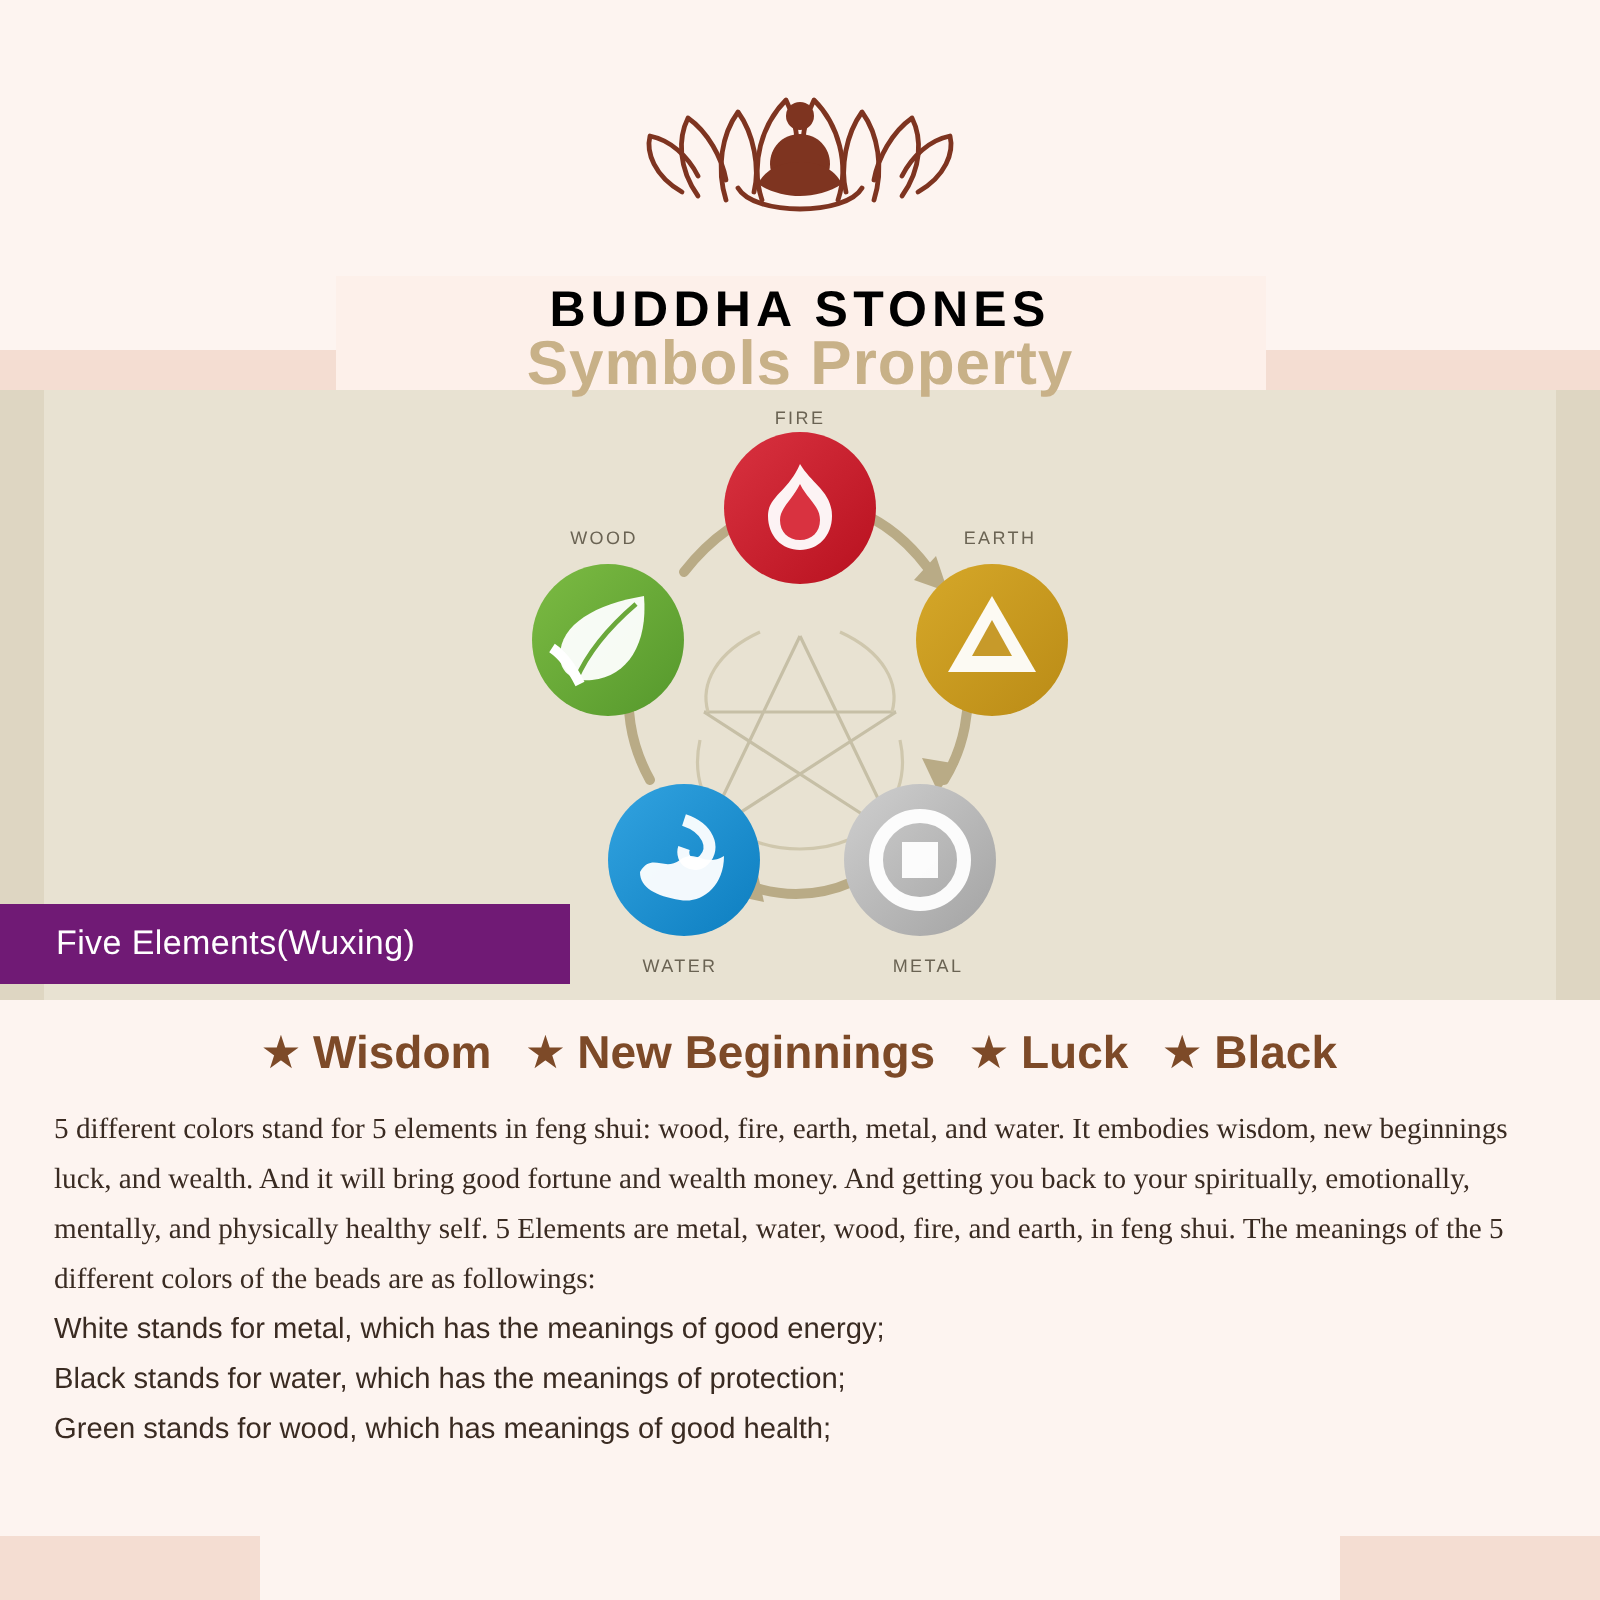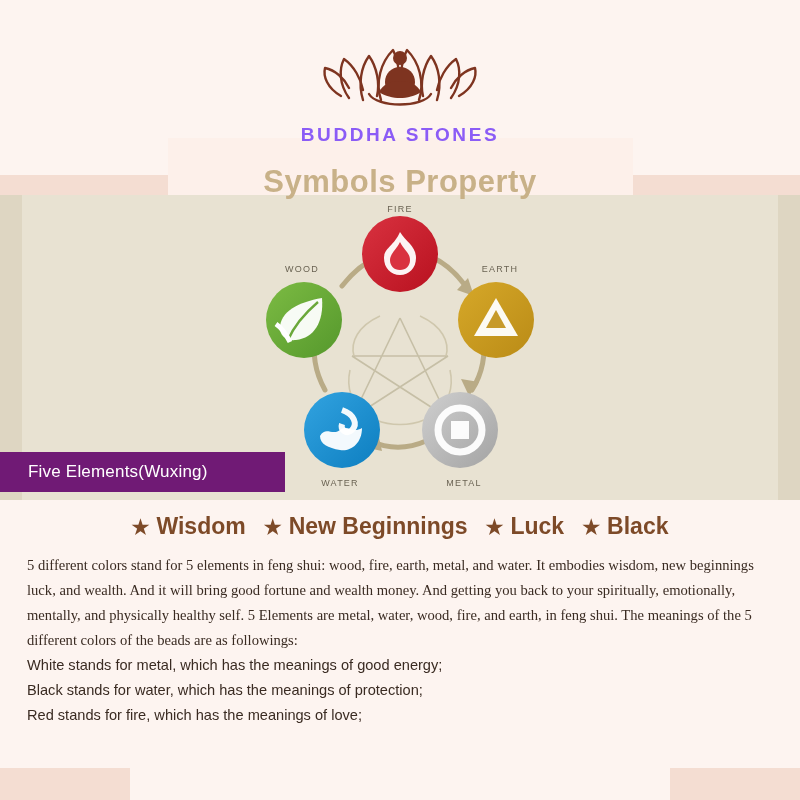--- a/index.html
+++ b/index.html
@@ -101,24 +101,24 @@
 
   
   .logo-wrap {
     position: absolute; left: 0; top: 22px;
     width: 800px; height: 118px;
     display: flex; flex-direction: column;
     align-items: center; justify-content: flex-start;
     z-index: 6;
   }
   .brand-name {
-    margin-top: 6px;
-    font-size: 19px;
+    margin-top: 22px;
+    font-size: 25px;
     letter-spacing: 2.6px;
-    color: #8b5cf6;
+    color: #000000;
     font-weight: bold;
   }
 
   
   .headline {
     position: absolute; left: 0; top: 148px;
     width: 800px;
     text-align: center;
     font-size: 31px;
     font-weight: bold;
@@ -329,16 +329,16 @@
     <div class="benefit">
       <span class="star">★</span>
       <span>Black</span>
     </div>
   </div>
 
   <div class="copy">
     <p class="intro">5 different colors stand for 5 elements in feng shui: wood, fire, earth, metal, and water. It embodies wisdom, new beginnings luck, and wealth. And it will bring good fortune and wealth money. And getting you back to your spiritually, emotionally, mentally, and physically healthy self. 5 Elements are metal, water, wood, fire, and earth, in feng shui. The meanings of the 5 different colors of the beads are as followings:</p>
     <p class="list-line">White stands for metal, which has the meanings of good energy;</p>
     <p class="list-line">Black stands for water, which has the meanings of protection;</p>
-    <p class="list-line">Red stands for fire, which has the meanings of love;</p>
+    <p class="list-line">Green stands for wood, which has meanings of good health;</p>
   </div>
 
 </div>
 
 </body></html>

